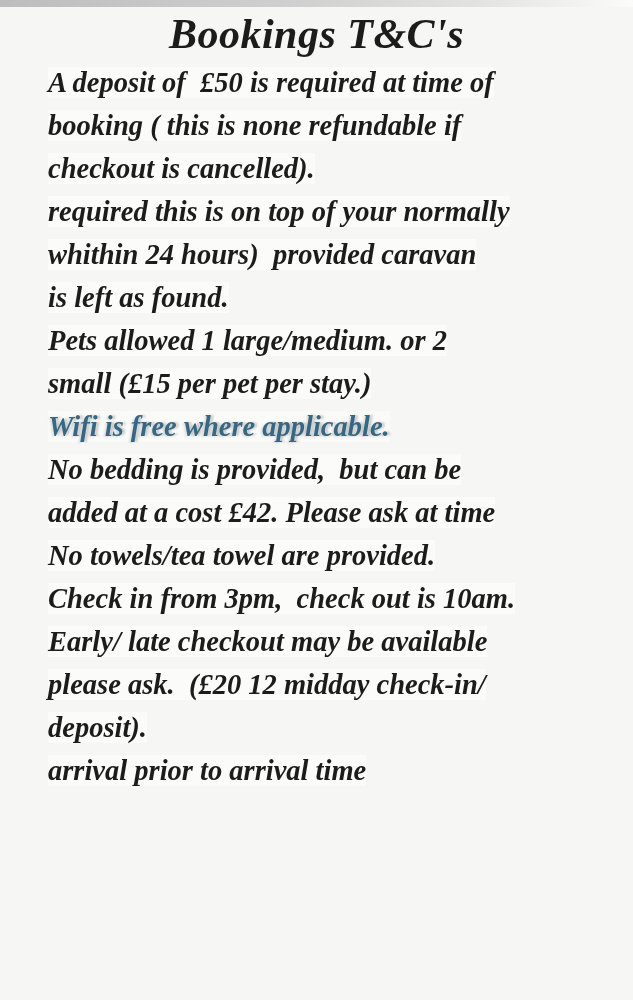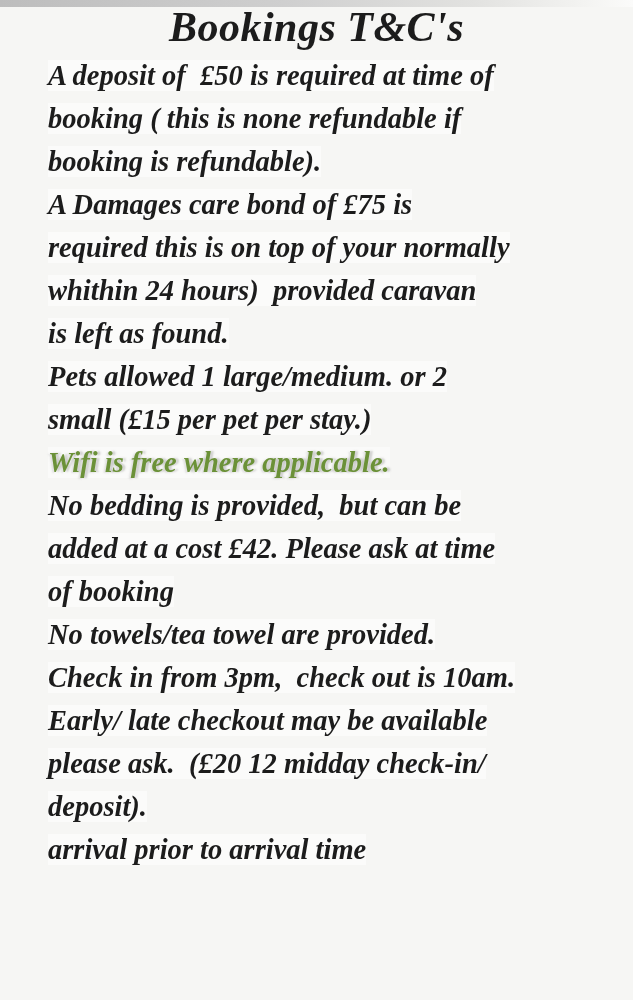--- a/index.html
+++ b/index.html
@@ -16,21 +16,21 @@
   }
   .top-strip {
     position: absolute;
     top: 0; left: 0;
     width: 100%;
     height: 7px;
     background: linear-gradient(to right, #bdbdbd 0%, #cfcfcf 45%, #e2e2e0 75%, #f3f3f1 92%, #fbfbfa 100%);
   }
   .title {
     margin: 0;
-    padding-top: 3px;
+    padding-top: 10px;
     text-align: center;
     font-size: 42px;
     line-height: 49px;
     letter-spacing: 0.5px;
     white-space: pre;
   }
   .terms {
     padding: 2px 14px 0 48px;
   }
   .line {
@@ -38,46 +38,44 @@
     line-height: 43px;
     font-size: 28.5px;
     white-space: pre;
     font-style: italic;
   }
   .line > span {
     background: rgba(255,255,255,0.55);
     box-decoration-break: clone;
   }
   .line.ghost > span {
-    color: #4d7c0f;
+    color: #0c4a6e;
     opacity: 0.82;
     filter: blur(0.5px);
     text-shadow: 3px 0 2px rgba(110,110,110,0.35), -2px 1px 2px rgba(150,150,150,0.3);
   }
 </style>
 </head>
 <body>
 
 <div class="page">
   <div class="top-strip"></div>
   <h1 class="title">Bookings T&amp;C's</h1>
   <div class="terms">
     <div class="line"><span>A deposit of  £50 is required at time of</span></div>
     <div class="line"><span>booking ( this is none refundable if</span></div>
-    <div class="line"><span>booking is refundable).</span></div>
-    <div class="line"><span>A Damages care bond of £75 is</span></div>
+    <div class="line"><span>checkout is cancelled).</span></div>
     <div class="line"><span>required this is on top of your normally</span></div>
     <div class="line"><span>whithin 24 hours)  provided caravan</span></div>
     <div class="line"><span>is left as found.</span></div>
     <div class="line"><span>Pets allowed 1 large/medium. or 2</span></div>
     <div class="line"><span>small (£15 per pet per stay.)</span></div>
     <div class="line ghost"><span>Wifi is free where applicable.</span></div>
     <div class="line"><span>No bedding is provided,  but can be</span></div>
     <div class="line"><span>added at a cost £42. Please ask at time</span></div>
-    <div class="line"><span>of booking</span></div>
     <div class="line"><span>No towels/tea towel are provided.</span></div>
     <div class="line"><span>Check in from 3pm,  check out is 10am.</span></div>
     <div class="line"><span>Early/ late checkout may be available</span></div>
     <div class="line"><span>please ask.  (£20 12 midday check-in/</span></div>
     <div class="line"><span>deposit).</span></div>
     <div class="line"><span>arrival prior to arrival time</span></div>
   </div>
 </div>
 
 </body></html>

